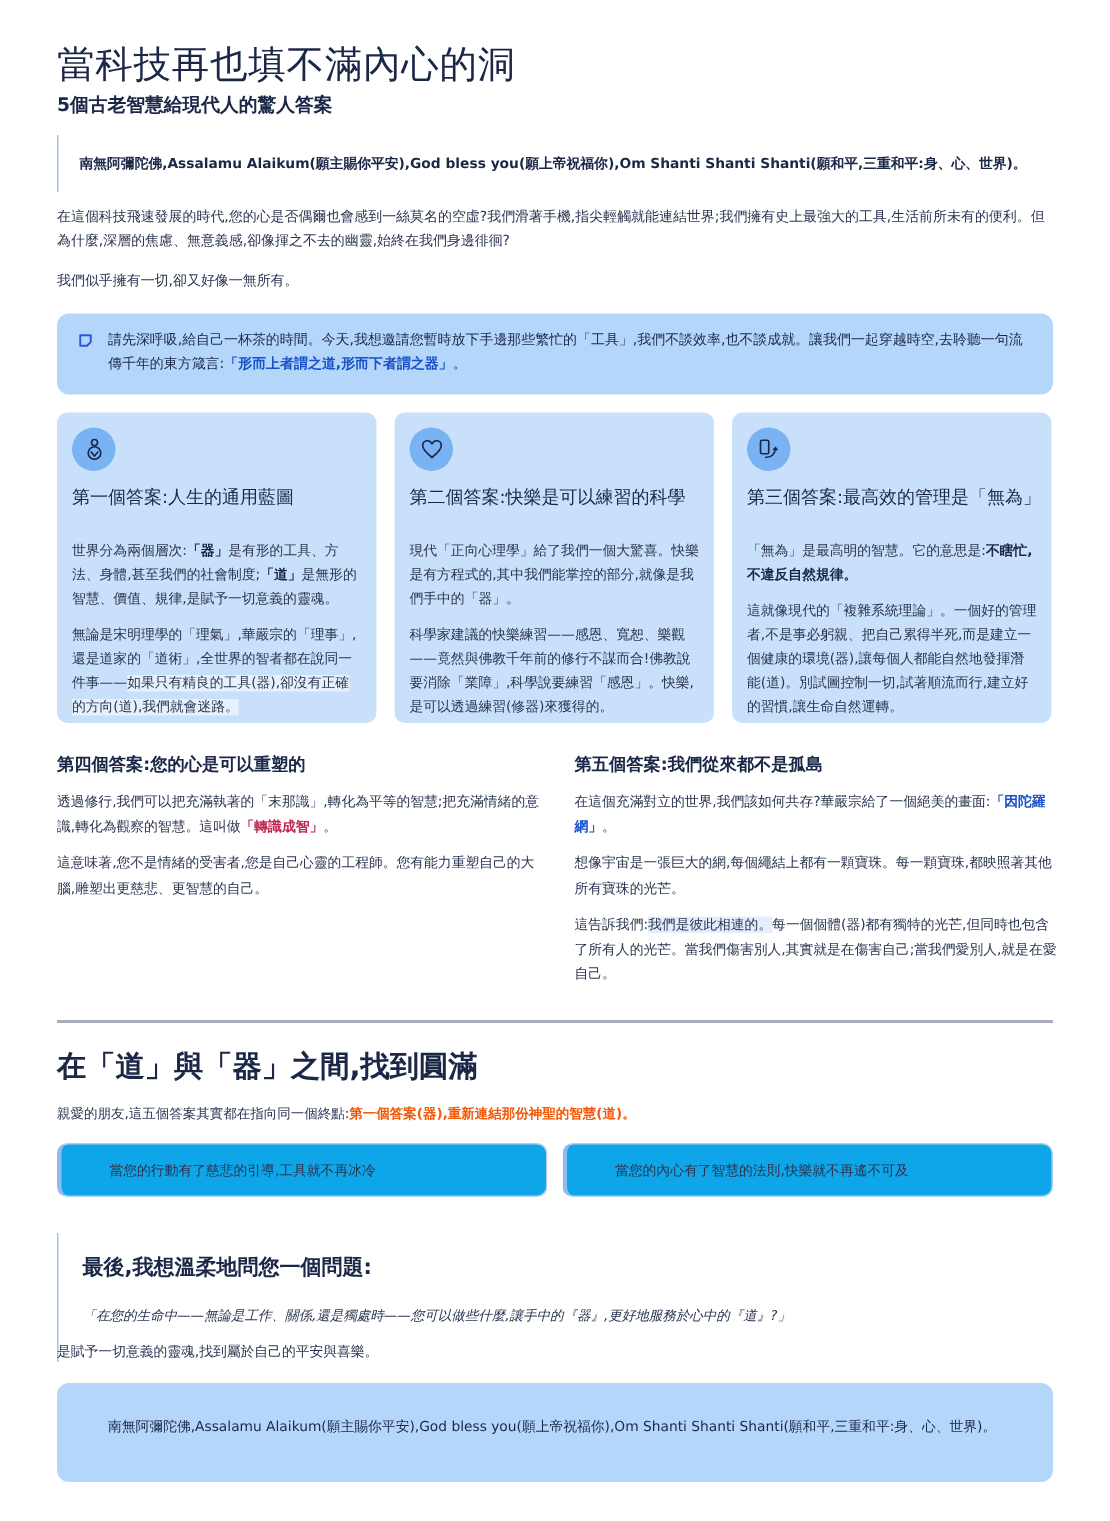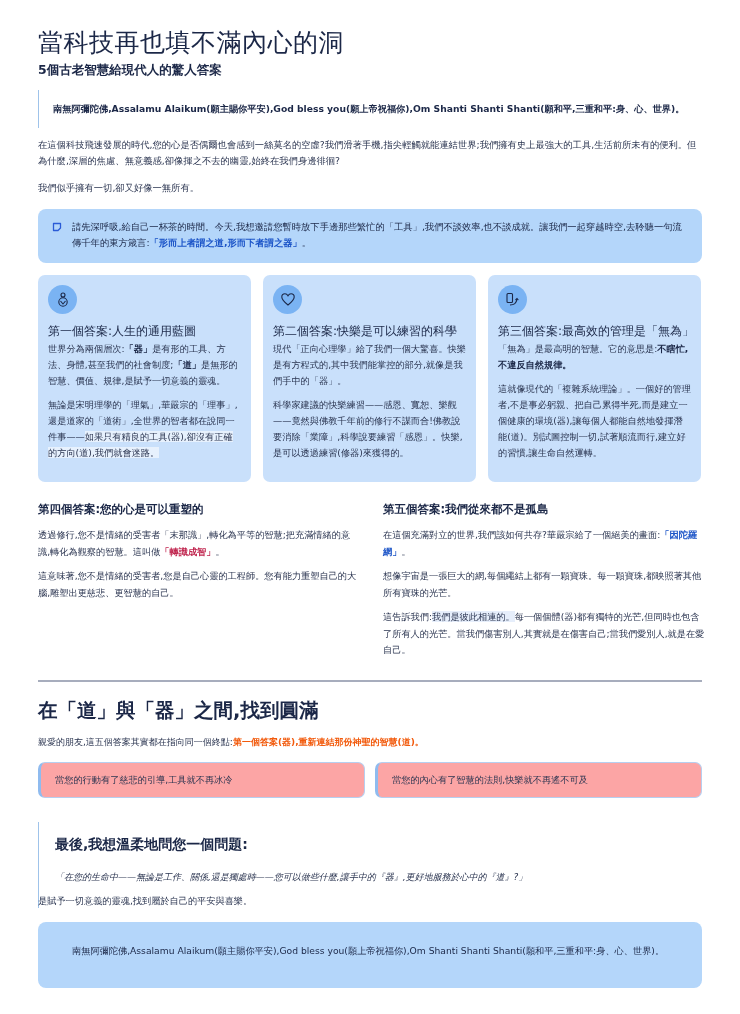--- a/index.html
+++ b/index.html
@@ -38,21 +38,21 @@
     .cards { position: absolute; top: 275px; left: 0; width: 664px; display: flex; gap: 12px; }
     .card {
       width: 213px; height: 207px; background: #c9e0fb; border-radius: 7px;
       padding: 10px 10px 0 10px;
     }
     .card-icon {
       width: 29px; height: 29px; border-radius: 50%; background: #7ab3f3;
       display: flex; align-items: center; justify-content: center;
     }
     .card-title { margin-top: 9px; font-size: 12px; color: #1b2747; white-space: nowrap; }
-    .card-p { margin-top: 1px; font-size: 9.2px; line-height: 16px; color: #2a3450; }
+    .card-p { margin-top: 20px; font-size: 9.2px; line-height: 16px; color: #2a3450; }
     .card-p + .card-p { margin-top: 8px; }
     .bold { font-weight: 700; color: #1b2747; }
     .selected-hl { background: rgba(255,255,255,0.55); }
 
     .col { position: absolute; top: 502px; width: 324px; }
     .col-left { left: 0; }
     .col-right { left: 345px; }
     .col-title { font-size: 11.5px; font-weight: 700; color: #1b2747; white-space: nowrap; }
     .col-p { margin-top: 10px; font-size: 9.2px; line-height: 16.5px; color: #2a3450; }
     .col-p + .col-p { margin-top: 8px; }
@@ -60,22 +60,22 @@
     .hl-blue2 { color: #1a53c7; font-weight: 700; }
 
     .divider { position: absolute; top: 680px; left: 0; width: 664px; height: 1.5px; background: #a7adbd; }
 
     .h2 { position: absolute; top: 697px; left: 0; font-size: 19.5px; color: #1b2747; white-space: nowrap; }
     .summary-p { position: absolute; top: 736px; left: 0; font-size: 9px; color: #2a3450; white-space: nowrap; }
     .hl-orange { color: #f25a0c; font-weight: 700; }
 
     .quote-boxes { position: absolute; top: 762px; left: 0; width: 664px; display: flex; gap: 10px; }
     .qbox {
-      flex: 1; height: 36px; background: #fca5a5; border: 1px solid #b6cff0; border-left: 3px solid #8fbbef;
-      border-radius: 7px; display: flex; align-items: center; padding-left: 14px;
+      flex: 1; height: 36px; background: #0ea5e9; border: 1px solid #b6cff0; border-left: 3px solid #8fbbef;
+      border-radius: 7px; display: flex; align-items: center; padding-left: 32px;
       font-size: 9.2px; color: #2a3450; white-space: nowrap;
     }
 
     .final-q { position: absolute; top: 822px; left: 0; width: 664px; height: 86px; border-left: 1.5px solid #9fc3ea; padding-left: 16px; }
     .final-q-title { margin-top: 14px; font-size: 14px; font-weight: 700; color: #1b2747; white-space: nowrap; }
     .final-q-quote { margin-top: 17px; font-size: 9px; font-style: italic; color: #2a3450; white-space: nowrap; }
 
     .wish-p { position: absolute; top: 895px; left: 0; font-size: 9.2px; color: #2a3450; white-space: nowrap; }
 
     .callout-2 { top: 922px; height: 66px; padding: 12px 18px 0 14px; }
@@ -142,21 +142,21 @@
         </svg>
       </div>
       <div class="card-title">第三個答案:最高效的管理是「無為」</div>
       <p class="card-p"><span>「無為」是最高明的智慧。它的意思是:</span><span class="bold">不瞎忙,不違反自然規律。</span></p>
       <p class="card-p">這就像現代的「複雜系統理論」。一個好的管理者,不是事必躬親、把自己累得半死,而是建立一個健康的環境(器),讓每個人都能自然地發揮潛能(道)。別試圖控制一切,試著順流而行,建立好的習慣,讓生命自然運轉。</p>
     </div>
   </div>
 
   <div class="col col-left">
     <div class="col-title">第四個答案:您的心是可以重塑的</div>
-    <p class="col-p"><span>透過修行,您不是情緒的受害者「末那識」,轉化為平等的智慧;把充滿情緒的意識,轉化為觀察的智慧。這叫做</span><span class="hl-red">「轉識成智」</span><span>。</span></p>
+    <p class="col-p"><span>透過修行,我們可以把充滿執著的「末那識」,轉化為平等的智慧;把充滿情緒的意識,轉化為觀察的智慧。這叫做</span><span class="hl-red">「轉識成智」</span><span>。</span></p>
     <p class="col-p">這意味著,您不是情緒的受害者,您是自己心靈的工程師。您有能力重塑自己的大腦,雕塑出更慈悲、更智慧的自己。</p>
   </div>
 
   <div class="col col-right">
     <div class="col-title">第五個答案:我們從來都不是孤島</div>
     <p class="col-p"><span>在這個充滿對立的世界,我們該如何共存?華嚴宗給了一個絕美的畫面:</span><span class="hl-blue2">「因陀羅網」</span><span>。</span></p>
     <p class="col-p">想像宇宙是一張巨大的網,每個繩結上都有一顆寶珠。每一顆寶珠,都映照著其他所有寶珠的光芒。</p>
     <p class="col-p"><span>這告訴我們:</span><span class="selected-hl" style="background:#e6eefb">我們是彼此相連的。</span><span>每一個個體(器)都有獨特的光芒,但同時也包含了所有人的光芒。當我們傷害別人,其實就是在傷害自己;當我們愛別人,就是在愛自己。</span></p>
   </div>
 

